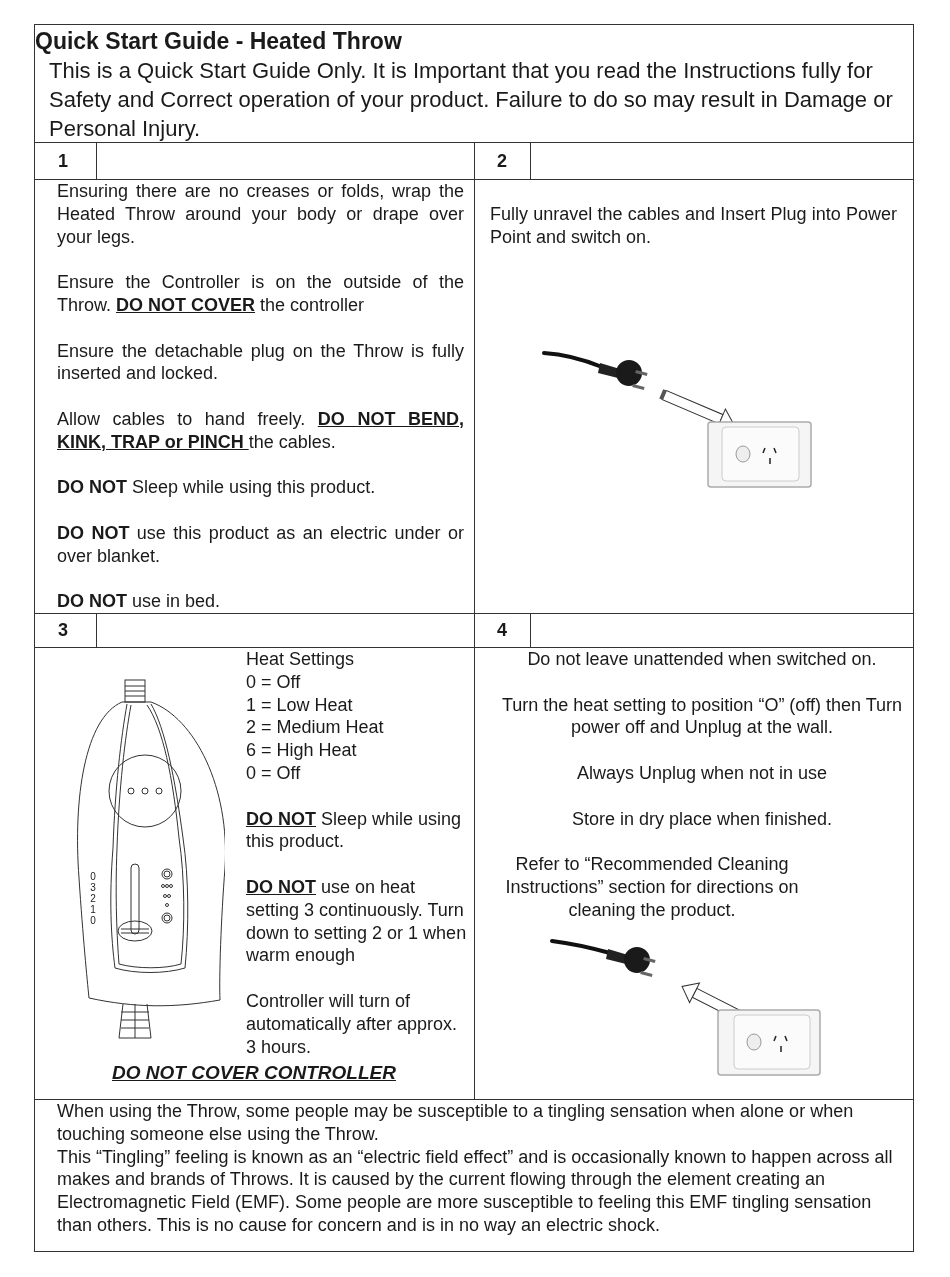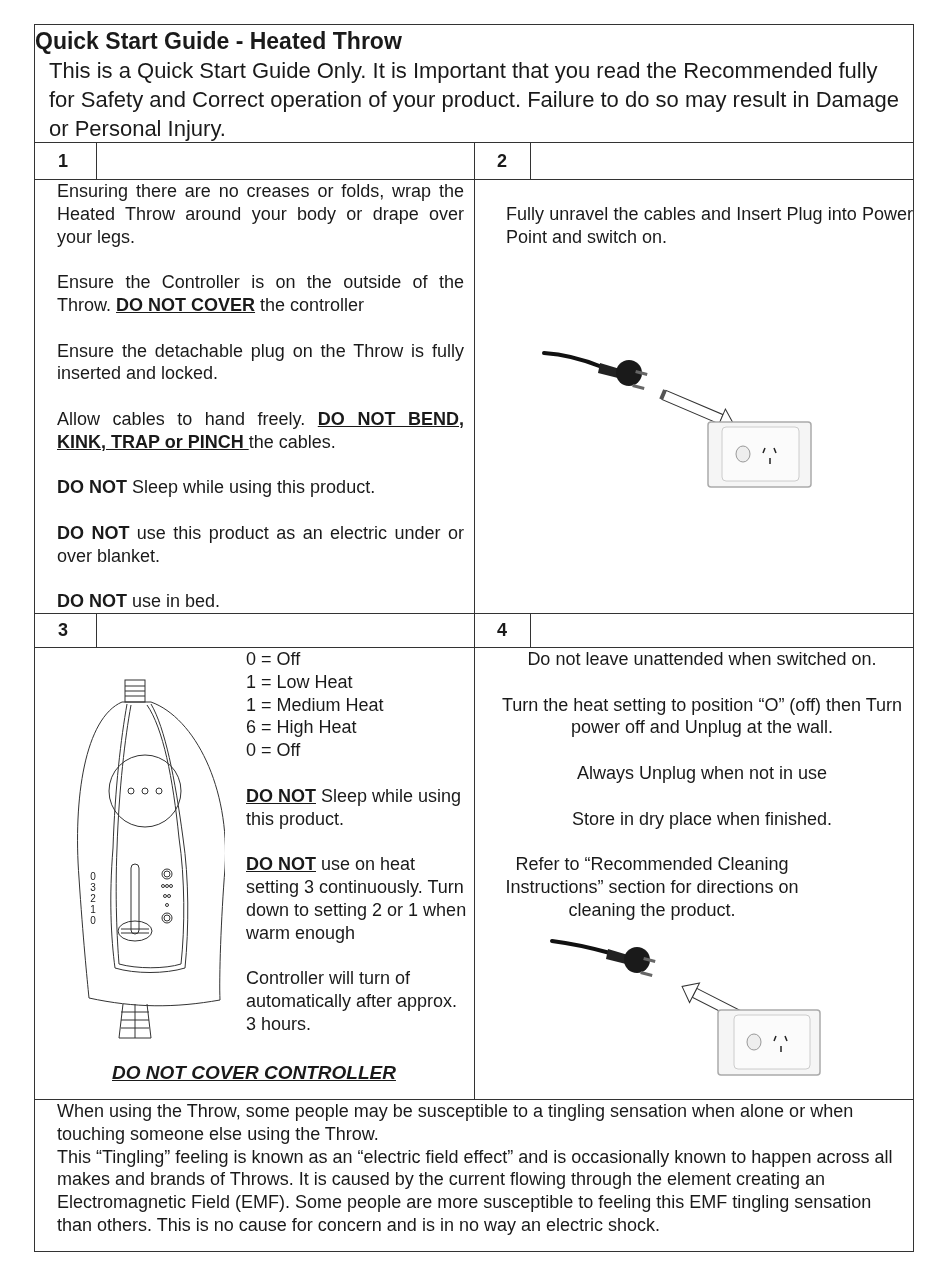--- a/index.html
+++ b/index.html
@@ -37,39 +37,39 @@
 <div class="hline" style="left:34px; top:1099px; width:880px;"></div>
 
 <div class="vline" style="left:474px; top:142px; height:957px;"></div>
 <div class="vline" style="left:96px; top:142px; height:37px;"></div>
 <div class="vline" style="left:530px; top:142px; height:37px;"></div>
 <div class="vline" style="left:96px; top:613px; height:34px;"></div>
 <div class="vline" style="left:530px; top:613px; height:34px;"></div>
 
 <div class="header">
   <div class="title">Quick Start Guide - Heated Throw</div>
-  <div class="intro">This is a Quick Start Guide Only.  It is Important that you read the Recommended fully for Safety and Correct operation of your product. Failure to do so may result in Damage or Personal Injury.</div>
+  <div class="intro">This is a Quick Start Guide Only.  It is Important that you read the Instructions fully for Safety and Correct operation of your product. Failure to do so may result in Damage or Personal Injury.</div>
 </div>
 
 <div class="num" style="left:58px; top:143px;">1</div>
 <div class="num" style="left:497px; top:143px;">2</div>
 <div class="num" style="left:58px; top:612px;">3</div>
 <div class="num" style="left:497px; top:612px;">4</div>
 
 <div class="cell justify" style="left:57px; top:180px; width:407px;">
   <p>Ensuring there are  no creases or folds, wrap the Heated Throw around your body or drape over your legs.</p>
   <p><span>Ensure the Controller is on the outside of the Throw.  </span><span class="bu">DO NOT COVER</span><span> the controller</span></p>
   <p>Ensure the detachable plug on the Throw is fully inserted and locked.</p>
   <p><span>Allow cables to hand freely. </span><span class="bu">DO NOT BEND, KINK, TRAP or PINCH </span><span>the cables.</span></p>
   <p><span class="b">DO NOT</span><span> Sleep while using this product.</span></p>
   <p><span class="b">DO NOT</span><span> use this product as an electric under or over blanket.</span></p>
   <p><span class="b">DO NOT</span><span> use in bed.</span></p>
 </div>
 
-<div class="cell justify" style="left:506px; top:203px; width:407px;">
+<div class="cell justify" style="left:490px; top:203px; width:407px;">
   <p>Fully unravel the cables and Insert Plug into Power Point and switch on.</p>
 </div>
 
 <svg style="left:540px; top:340px;" width="280" height="160" viewBox="0 0 280 160">
   <path d="M4,13 C20,14 40,18 62,27" stroke="#111" stroke-width="4" fill="none" stroke-linecap="round"></path>
   <path d="M60,23 L80,29 L78,38 L58,33 Z" fill="#222"></path>
   <ellipse cx="89" cy="33" rx="13" ry="13" fill="#1a1a1a"></ellipse>
   <rect x="96" y="30" width="12" height="3" fill="#666" transform="rotate(15 96 30)"></rect>
   <rect x="93" y="44" width="12" height="3" fill="#666" transform="rotate(15 93 44)"></rect>
   <g transform="rotate(23 124 55)">
@@ -121,23 +121,24 @@
   <g font-family="Liberation Sans, sans-serif" font-size="10" fill="#222" text-anchor="middle">
     <text x="18" y="202">0</text>
     <text x="18" y="213">3</text>
     <text x="18" y="224">2</text>
     <text x="18" y="235">1</text>
     <text x="18" y="246">0</text>
   </g>
 </svg>
 
 <div class="settings">
+  <div>Heat Settings</div>
   <div>0 = Off</div>
   <div>1 = Low Heat</div>
-  <div>1 = Medium Heat</div>
+  <div>2 = Medium Heat</div>
   <div>6 = High Heat</div>
   <div>0 = Off</div>
   <div class="gap"></div>
   <div><span class="bu">DO NOT</span><span> Sleep while using this product.</span></div>
   <div class="gap"></div>
   <div><span class="bu">DO NOT</span><span> use on heat setting 3 continuously. Turn down to setting 2 or 1 when warm enough</span></div>
   <div class="gap"></div>
   <div>Controller will turn of automatically after approx. 3 hours.</div>
 </div>
 

